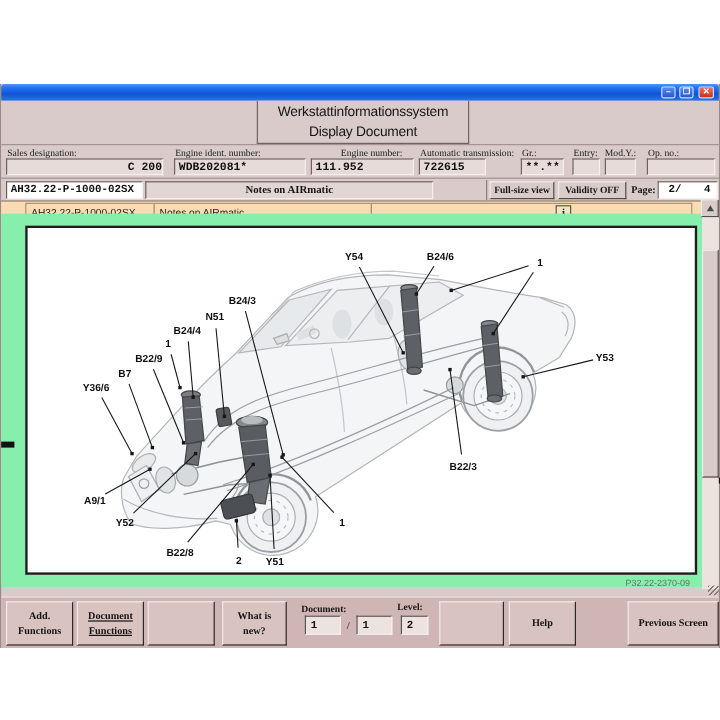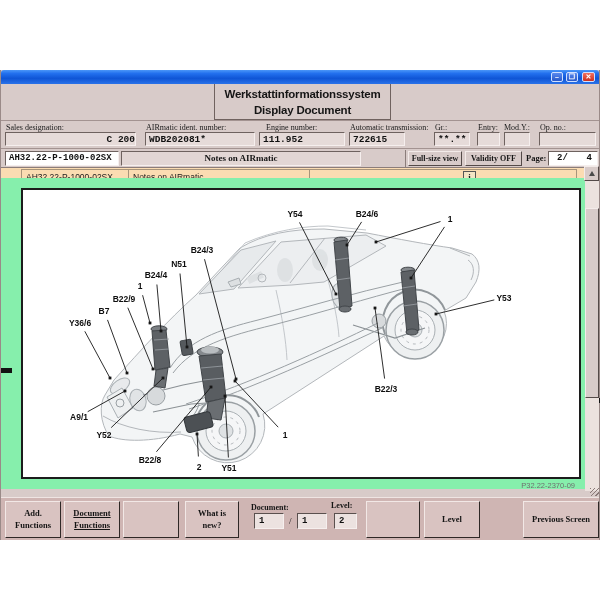--- a/index.html
+++ b/index.html
@@ -13,21 +13,21 @@
     border-radius:3px 3px 0 0;}
   .winctl{position:absolute;top:2px;height:10px;width:12px;box-sizing:border-box;
     border:1px solid #cfe0ff;border-radius:2px;color:#fff;font-size:7px;line-height:8px;
     text-align:center;font-weight:bold;background:linear-gradient(180deg,#5a8af0,#2858c8);overflow:hidden;}
   .winctl.close{background:linear-gradient(180deg,#f07060,#cc2f1e);width:13px;}
   
   .app-header{position:absolute;left:0;top:14px;width:100%;height:36px;background:#d8cbc9;}
   .title-panel{position:absolute;left:213px;top:0;width:177px;height:36px;background:#d8cbc9;
     border-left:1px solid #70625f;border-right:1px solid #70625f;border-bottom:1px solid #70625f;
     box-sizing:border-box;text-align:center;}
-  .title-line{font-size:11.5px;font-weight:bold;color:#151515;letter-spacing:-0.2px;line-height:16px;}
+  .title-line{font-size:11.5px;font-weight:normal;color:#151515;letter-spacing:-0.2px;line-height:16px;}
   
   .fields-row{position:absolute;left:0;top:50px;width:100%;height:28px;background:#d8cbc9;
     border-top:1px solid #a39391;box-sizing:border-box;}
   .fld-label{position:absolute;top:2px;font-family:"Liberation Serif",serif;font-size:8px;
     color:#1a1a1a;white-space:nowrap;}
   .fld-input{position:absolute;top:11px;height:14px;box-sizing:border-box;background:#e6dbd9;
     border-top:1px solid #6e625f;border-left:1px solid #6e625f;
     border-bottom:1px solid #f6efee;border-right:1px solid #f6efee;
     font-family:"Liberation Mono",monospace;font-size:9.5px;font-weight:bold;color:#111;
     padding:1px 0 0 3px;white-space:pre;overflow:hidden;}
@@ -103,23 +103,23 @@
   <div class="app-header">
     <div class="title-panel">
       <div class="title-line" style="margin-top:2px;">Werkstattinformationssystem</div>
       <div class="title-line">Display Document</div>
     </div>
   </div>
 
   <div class="fields-row">
     <span class="fld-label" style="left:5px;">Sales designation:</span>
     <div class="fld-input" style="left:4px;width:131px;text-align:right;">C 200</div>
-    <span class="fld-label" style="left:145px;">AIRmatic ident. number:</span>
+    <span class="fld-label" style="left:145px;">Engine ident. number:</span>
     <div class="fld-input" style="left:144px;width:110px;">WDB202081*</div>
-    <span class="fld-label" style="left:245px;padding-left:20px;">Engine number:</span>
+    <span class="fld-label" style="left:263px;padding-left:20px;">Engine number:</span>
     <div class="fld-input" style="left:258px;width:86px;">111.952</div>
     <span class="fld-label" style="left:349px;">Automatic transmission:</span>
     <div class="fld-input" style="left:348px;width:56px;">722615</div>
     <span class="fld-label" style="left:434px;">Gr.:</span>
     <div class="fld-input" style="left:433px;width:36px;">**.**</div>
     <span class="fld-label" style="left:477px;">Entry:</span>
     <div class="fld-input" style="left:476px;width:23px;"></div>
     <span class="fld-label" style="left:503px;">Mod.Y.:</span>
     <div class="fld-input" style="left:503px;width:26px;"></div>
     <span class="fld-label" style="left:539px;">Op. no.:</span>
@@ -318,17 +318,17 @@
     <div class="bb-btn" style="left:184px;width:54px;">What is new?</div>
 
     <span class="bb-label" style="left:250px;top:5px;">Document:</span>
     <div class="bb-field" style="left:253px;top:15px;width:30px;">1</div>
     <span class="bb-slash" style="left:288px;top:18px;">/</span>
     <div class="bb-field" style="left:296px;top:15px;width:30px;">1</div>
     <span class="bb-label" style="left:330px;top:3px;">Level:</span>
     <div class="bb-field" style="left:333px;top:15px;width:23px;">2</div>
 
     <div class="bb-btn" style="left:365px;width:54px;"></div>
-    <div class="bb-btn" style="left:423px;width:56px;">Level</div>
+    <div class="bb-btn" style="left:423px;width:56px;">Help</div>
     <div class="bb-btn" style="left:522px;width:76px;">Previous Screen</div>
   </div>
 
 </div>
 
 </body></html>

